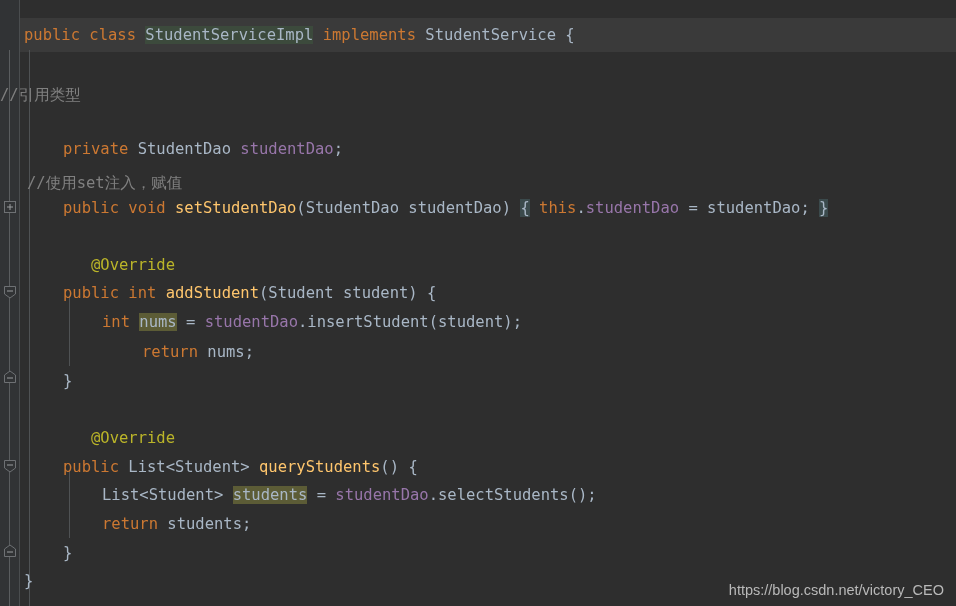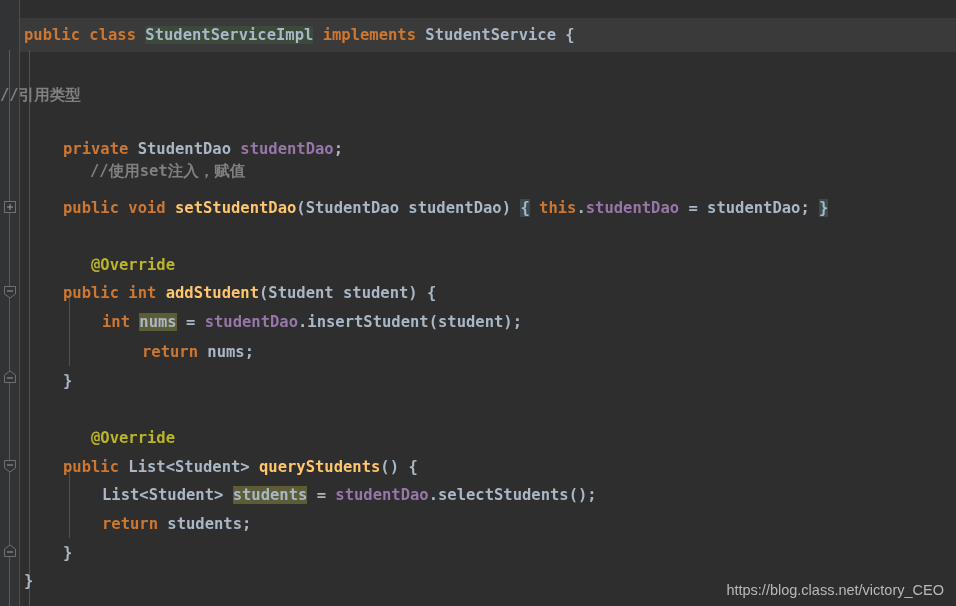--- a/index.html
+++ b/index.html
@@ -72,21 +72,20 @@
     background: #4f5254;
     z-index: 1;
   }
 
   
   .code-layer {
     position: absolute;
     left: 0; top: 0;
     width: 956px; height: 516px;
     z-index: 5;
-    font-weight: bold;
   }
   .line {
     position: absolute;
     left: 0;
     height: 30px;
     line-height: 30px;
     white-space: pre;
     font-size: 15.5px;
     letter-spacing: 0px;
     color: #a9b7c6;
@@ -167,30 +166,30 @@
           <path d="M1.5 12.5 H12.5 V5 L7 1 L1.5 5 Z" fill="#313335" stroke="#6e7174" stroke-width="1"></path>
           <line x1="4" y1="8" x2="10" y2="8" stroke="#9a9d9f" stroke-width="1"></line>
         </svg>
       </div>
     </div>
 
   <div class="code-layer" id="code-layer">
       <div class="line" style="top: 20px; padding-left: 24px;"><span class="kw">public</span><span class="plain"> </span><span class="kw">class</span><span class="plain"> </span><span class="cls hl-class">StudentServiceImpl</span><span class="plain"> </span><span class="kw">implements</span><span class="plain"> </span><span class="cls">StudentService</span><span class="plain"> </span><span class="brace">{</span></div>
       <div class="line" style="top: 80px; "><span class="cmt">//引用类型</span></div>
       <div class="line" style="top: 106px; padding-left: 63px; margin-top: 28px;"><span class="kw">private</span><span class="plain"> </span><span class="cls">StudentDao</span><span class="plain"> </span><span class="field">studentDao</span><span class="plain">;</span></div>
-      <div class="line" style="top: 156px; padding-left: 90px;"><span class="cmt">//使用set注入，赋值</span></div>
+      <div class="line" style="top: 168px; padding-left: 27px;"><span class="cmt">//使用set注入，赋值</span></div>
       <div class="line" style="top: 193px; padding-left: 63px;"><span class="kw">public</span><span class="plain"> </span><span class="kw">void</span><span class="plain"> </span><span class="method">setStudentDao</span><span class="plain">(</span><span class="cls">StudentDao</span><span class="plain"> </span><span class="local">studentDao</span><span class="plain">)</span><span class="plain"> </span><span class="brace hl-brace">{</span><span class="plain"> </span><span class="kw">this</span><span class="plain">.</span><span class="field">studentDao</span><span class="plain"> = </span><span class="local">studentDao</span><span class="plain">;</span><span class="plain"> </span><span class="brace hl-brace">}</span></div>
       <div class="line" style="top: 250px; padding-left: 63px;"><span class="anno">@Override</span></div>
       <div class="line" style="top: 278px; padding-left: 63px;"><span class="kw">public</span><span class="plain"> </span><span class="kw">int</span><span class="plain"> </span><span class="method">addStudent</span><span class="plain">(</span><span class="cls">Student</span><span class="plain"> </span><span class="local">student</span><span class="plain">)</span><span class="plain"> </span><span class="brace">{</span></div>
       <div class="line" style="top: 307px; padding-left: 102px;"><span class="kw">int</span><span class="plain"> </span><span class="local hl-ident">nums</span><span class="plain"> = </span><span class="field">studentDao</span><span class="plain">.</span><span class="plain">insertStudent</span><span class="plain">(</span><span class="local">student</span><span class="plain">)</span><span class="plain">;</span></div>
       <div class="line" style="top: 337px; padding-left: 102px; margin-left: 40px;"><span class="kw">return</span><span class="plain"> </span><span class="local">nums</span><span class="plain">;</span></div>
       <div class="line" style="top: 366px; padding-left: 63px;"><span class="brace">}</span></div>
       <div class="line" style="top: 423px; padding-left: 63px;"><span class="anno">@Override</span></div>
       <div class="line" style="top: 452px; padding-left: 63px;"><span class="kw">public</span><span class="plain"> </span><span class="cls">List</span><span class="plain">&lt;</span><span class="cls">Student</span><span class="plain">&gt;</span><span class="plain"> </span><span class="method">queryStudents</span><span class="plain">()</span><span class="plain"> </span><span class="brace">{</span></div>
       <div class="line" style="top: 480px; padding-left: 102px;"><span class="cls">List</span><span class="plain">&lt;</span><span class="cls">Student</span><span class="plain">&gt;</span><span class="plain"> </span><span class="local hl-ident">students</span><span class="plain"> = </span><span class="field">studentDao</span><span class="plain">.</span><span class="plain">selectStudents</span><span class="plain">()</span><span class="plain">;</span></div>
       <div class="line" style="top: 509px; padding-left: 102px;"><span class="kw">return</span><span class="plain"> </span><span class="local">students</span><span class="plain">;</span></div>
       <div class="line" style="top: 538px; padding-left: 63px;"><span class="brace">}</span></div>
       <div class="line" style="top: 566px; padding-left: 24px;"><span class="brace">}</span></div>
     </div>
 
-  <div class="watermark">https://blog.class.net/victory_CEO</div>
+  <div class="watermark">https://blog.csdn.net/victory_CEO</div>
 
 </div>
 
 </body></html>

